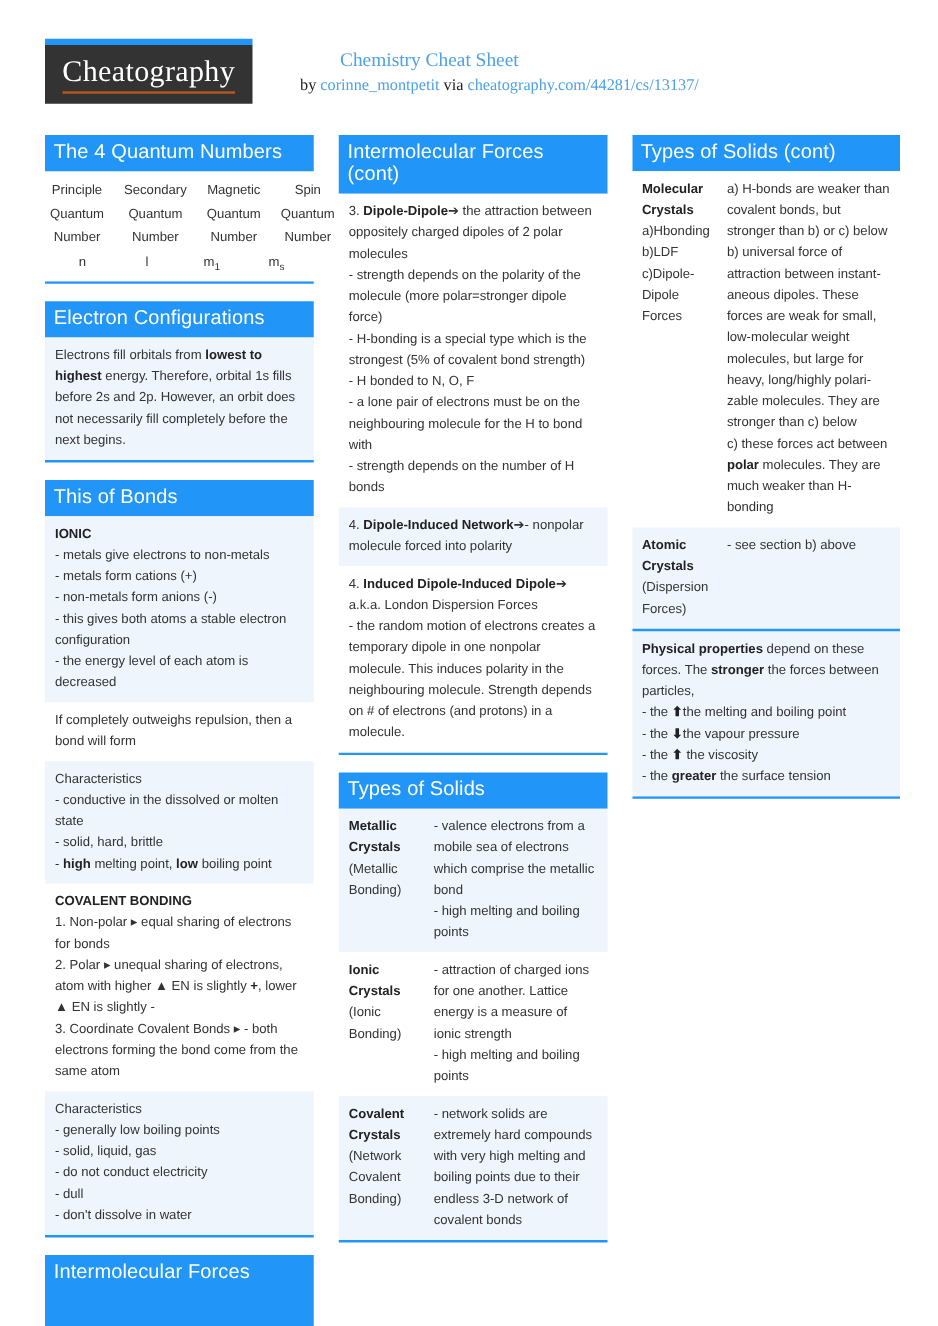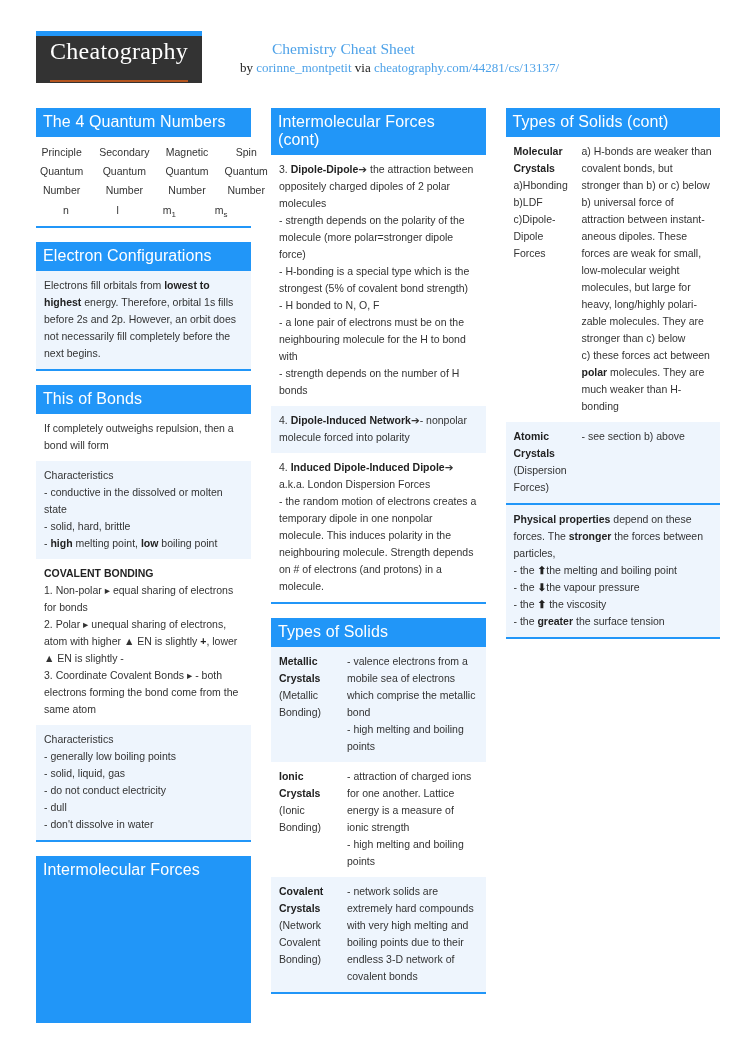--- a/index.html
+++ b/index.html
@@ -16,21 +16,21 @@
   .header{display:flex;align-items:flex-start;padding:31px 0 0 36px;}
   .logo-wrap{width:166px;}
   .logo-topbar{height:5px;background:#2196f8;}
   .logo-box{
     background:#333333;height:47px;
     display:flex;align-items:center;justify-content:center;
   }
   .logo-text{
     color:#ffffff;font-family:"Liberation Serif", serif;
     font-size:24px;letter-spacing:.3px;
-    border-bottom:2px solid #b5551f;padding-bottom:15px;
+    border-bottom:2px solid #b5551f;padding-bottom:1px;
   }
   .titles{margin-left:38px;padding-top:9px;font-family:"Liberation Serif", serif;}
   .cs-title{font-size:15.5px;color:#4ea2e8;line-height:18px;margin-left:32px;}
   .cs-byline{font-size:13px;color:#222;line-height:19px;}
   .cs-byline a{color:#4ea2e8;text-decoration:none;}
 
   
   .columns{
     position:absolute;top:108px;left:36px;
     width:684px;
@@ -116,20 +116,21 @@
         </div>
         <div class="card">
           <div class="card-head">Electron Configurations</div>
           <div class="card-body">
             <div class="sec alt">Electrons fill orbitals from <b>lowest to highest</b> energy. Therefore, orbital 1s fills before 2s and 2p. However, an orbit does not necess­arily fill completely before the next begins.</div>
           </div>
         </div>
         <div class="card">
           <div class="card-head">This of Bonds</div>
           <div class="card-body">
+            <div class="sec alt"><b>IONIC</b><br>- metals give electrons to non-metals<br>- metals form cations (+)<br>- non-metals form anions (-)<br>- this gives both atoms a stable electron configu­ration<br>- the energy level of each atom is decreased</div>
             <div class="sec plain center">If completely outweighs repulsion, then a bond will form</div>
             <div class="sec alt">Charac­teri­stics<br>- conductive in the dissolved or molten state<br>- solid, hard, brittle<br>- <b>high</b> melting point, <b>low</b> boiling point</div>
             <div class="sec plain"><b>COVALENT BONDING</b><br>1. Non-polar ▸ equal sharing of electrons for bonds<br>2. Polar ▸ unequal sharing of electrons, atom with higher ▲ EN is slightly <b>+</b>, lower ▲ EN is slightly -<br>3. Coordinate Covalent Bonds ▸ - both electrons forming the bond come from the same atom</div>
             <div class="sec alt">Charac­teri­stics<br>- generally low boiling points<br>- solid, liquid, gas<br>- do not conduct electricity<br>- dull<br>- don't dissolve in water</div>
           </div>
         </div>
         <div class="card empty-blue">
           <div class="card-head">Intermolecular Forces</div>
           <div class="card-body"></div>
         </div>

